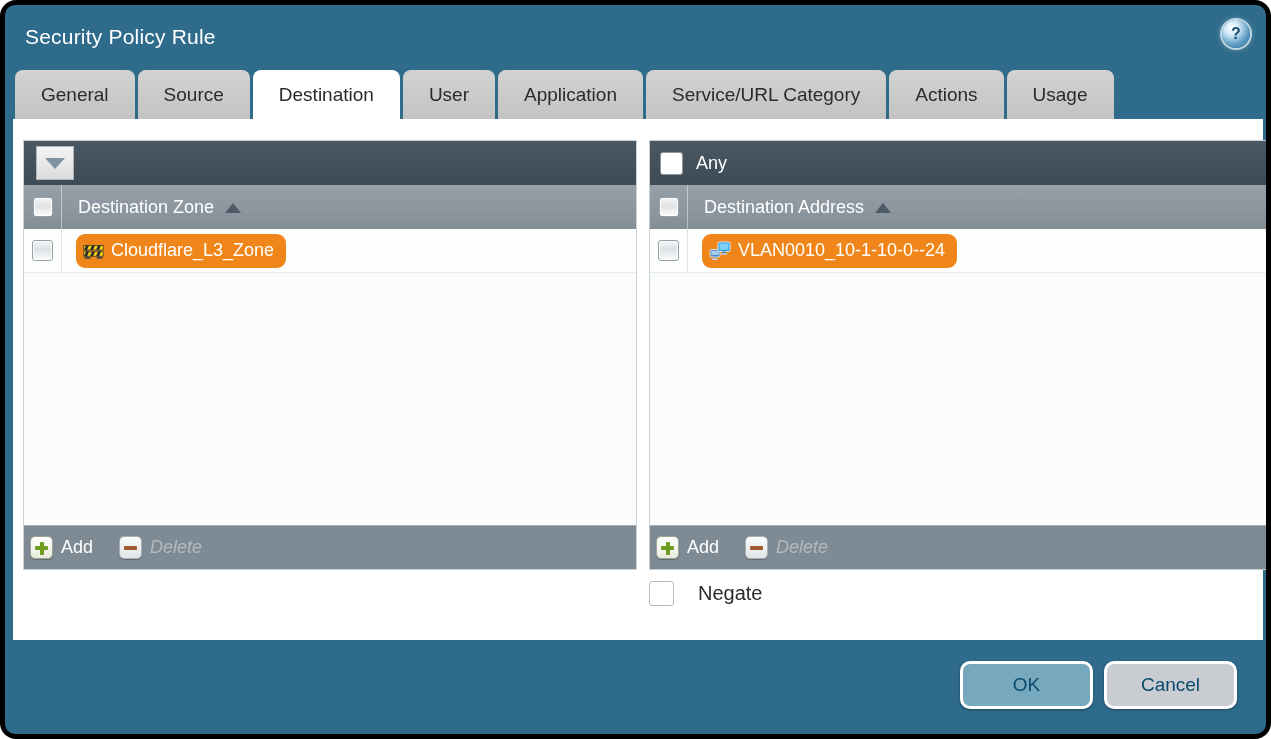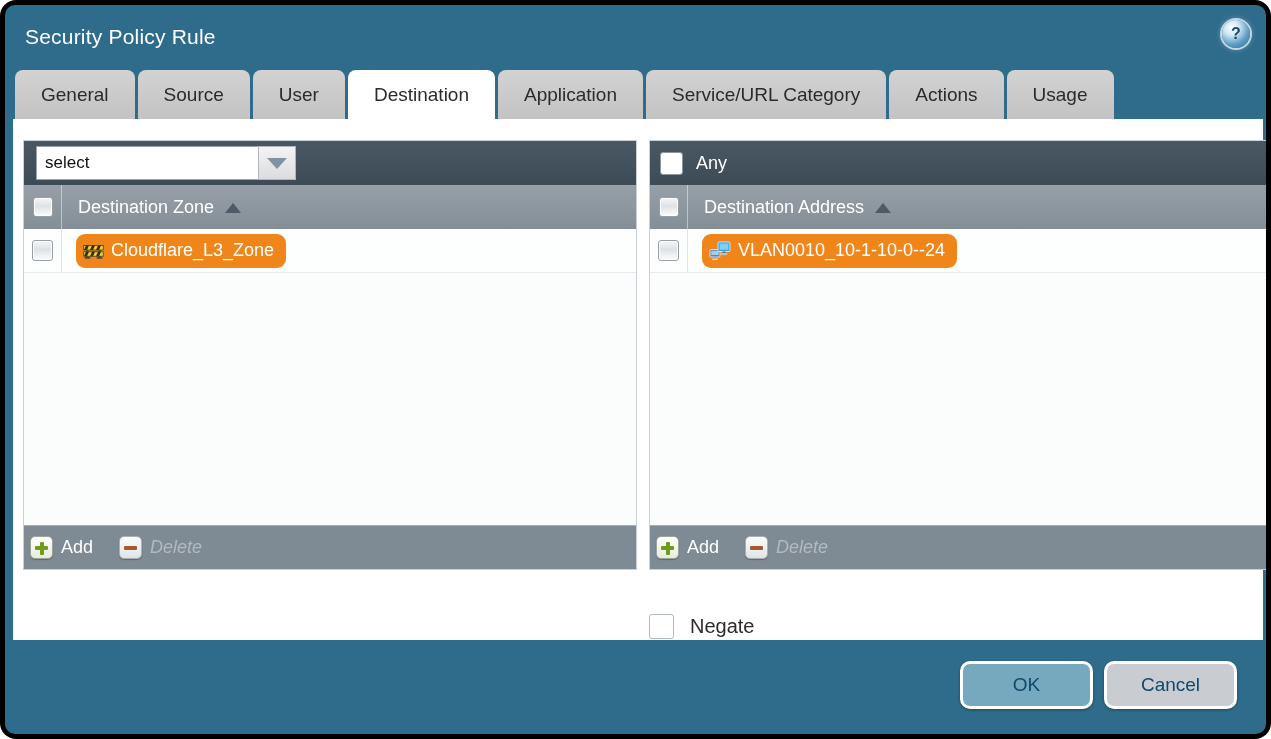--- a/index.html
+++ b/index.html
@@ -128,21 +128,21 @@
   .ic-minus::before {
     content:''; position:absolute; left:4px; top:9px; width:13px; height:4px;
     background:#a25a31; border-radius:1px;
   }
   .tool-label { font-size:18px; color:#fff; }
   .tool-btn.disabled .tool-label { color:#b2bac0; }
   .tool-btn.disabled { cursor:default;font-style:italic; }
   
   .negate {
     position:absolute; left:636px; top:462px;
-    display:flex; align-items:center; gap:16px;margin-top:33px;
+    display:flex; align-items:center; gap:24px;
   }
   .cb-negate { width:25px; height:25px; background:#fff; border:1px solid #b3bac0; border-radius:3px; }
   .negate-label { font-size:20px; color:#2b2b2b; }
   
   .btn {
     position:absolute; top:656px; width:133px; height:48px;
     border:3px solid #fff; border-radius:10px;
     font-family:"Liberation Sans", sans-serif; font-size:19px; color:#0c4a6e;
     display:flex; align-items:center; justify-content:center;
     cursor:pointer; box-shadow:0 1px 3px rgba(0,0,0,.35);
@@ -155,34 +155,33 @@
 
 <div class="frame">
   <div class="dialog">
 
     <div class="title">Security Policy Rule</div>
     <div class="help">?</div>
 
     <div class="tabs">
       <div class="tab">General</div>
       <div class="tab">Source</div>
+      <div class="tab active">Destination</div>
       <div class="tab">User</div>
-      <div class="tab active">Destination</div>
       <div class="tab">Application</div>
       <div class="tab">Service/URL Category</div>
       <div class="tab">Actions</div>
       <div class="tab">Usage</div>
     </div>
 
     <div class="content">
 
       <div class="panel panel-zones">
         <div class="panel-topbar">
           <div class="combo">
-            <input type="text" value="select" style="">
             <div class="combo-btn">
               <span class="caret-down"></span>
             </div>
           </div>
         </div>
 
         <div class="col-header">
           <div class="cb-cell">
             <span class="cb" style="width:20px;height:20px;"></span>
           </div>

